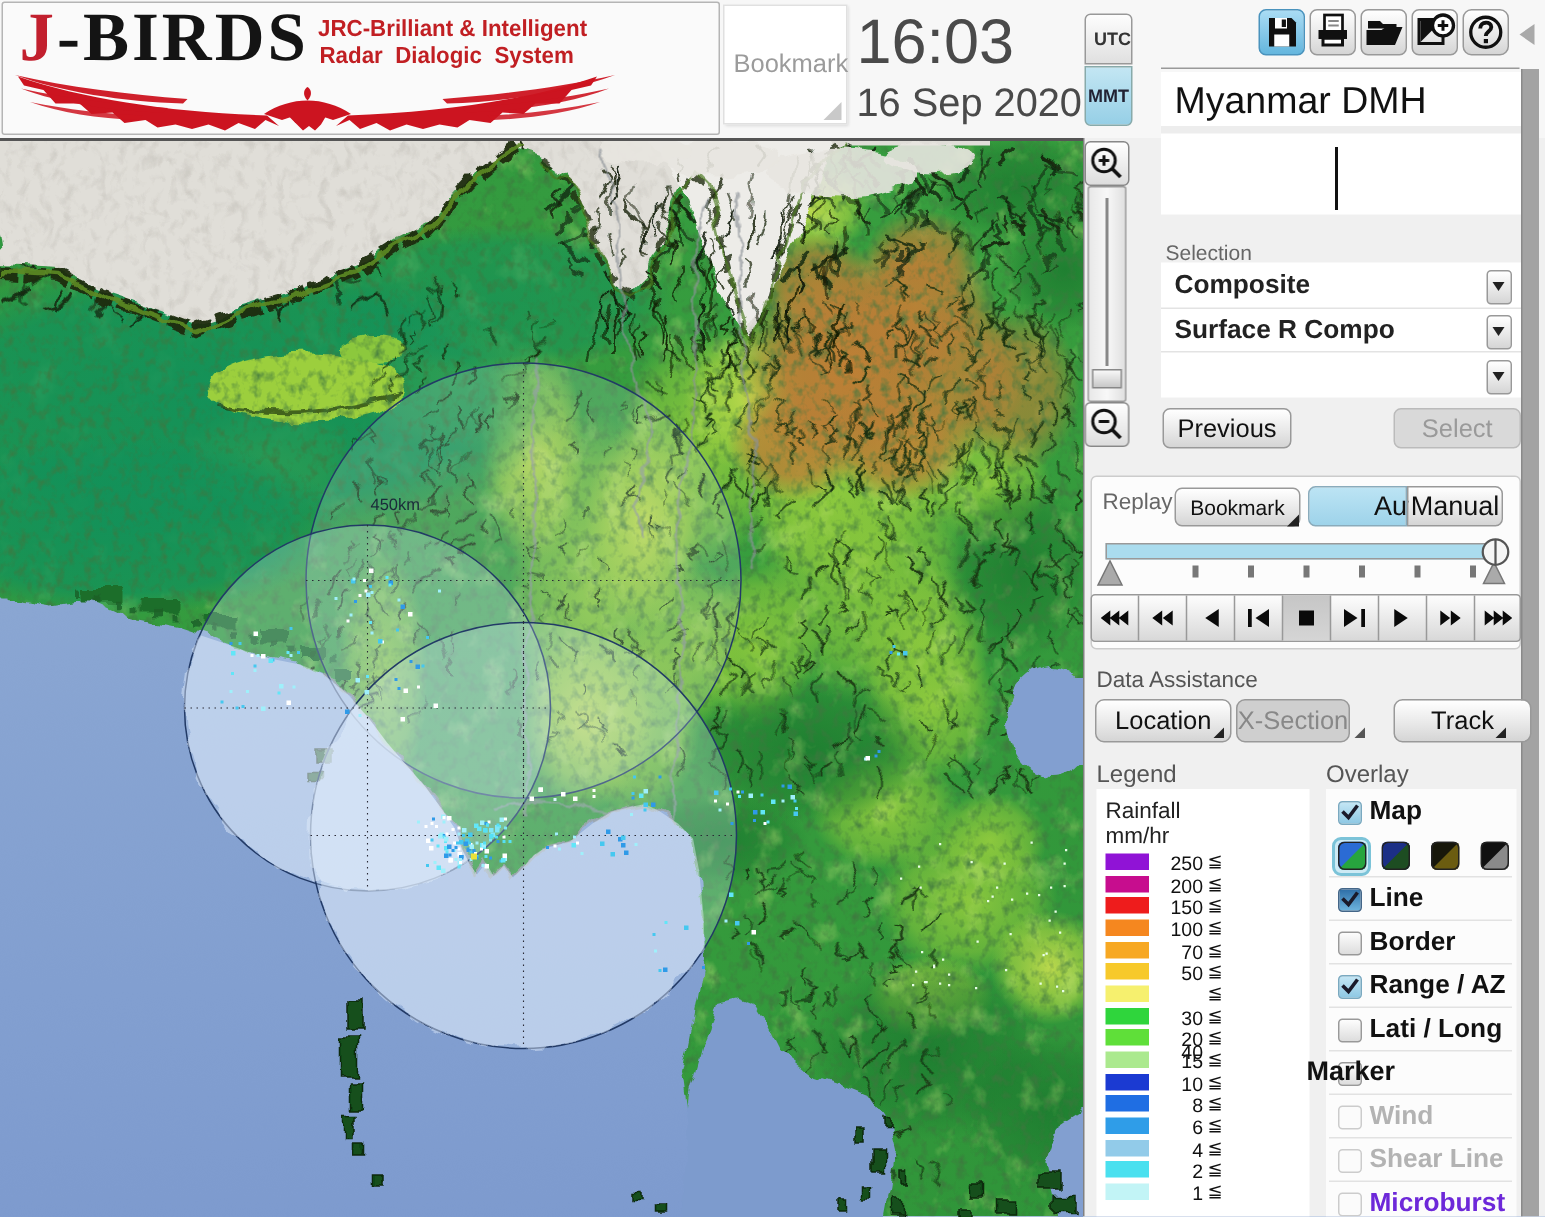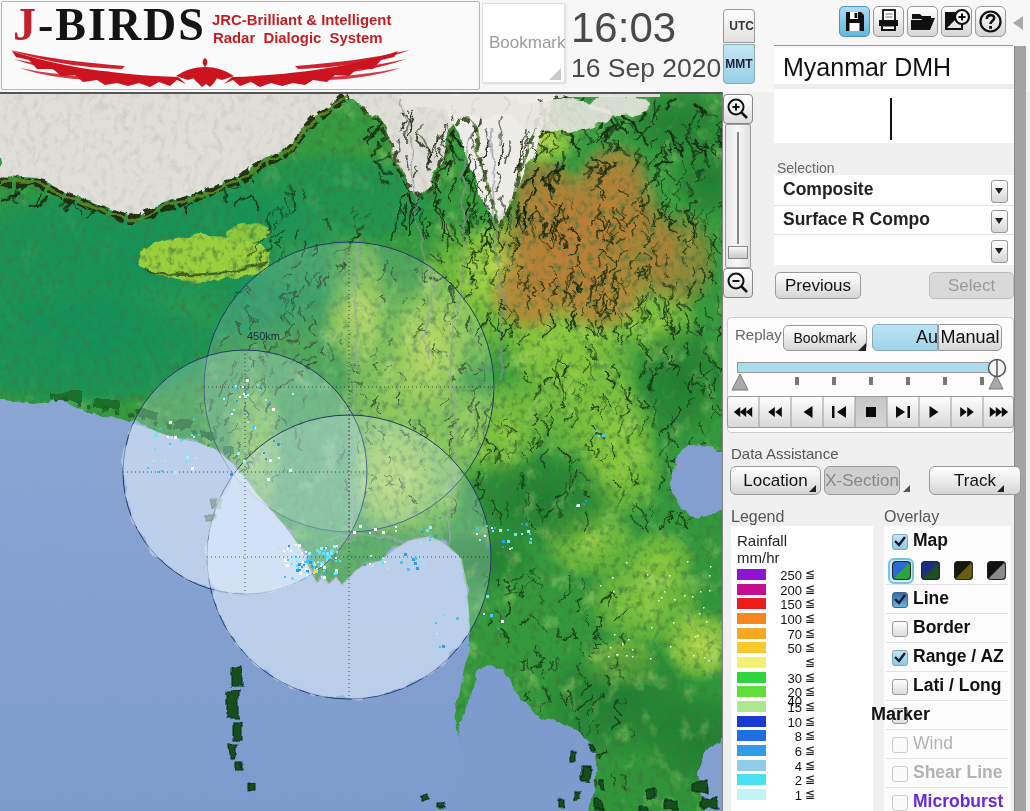--- a/index.html
+++ b/index.html
@@ -298,21 +298,21 @@
     </svg>
     <div class="ab" style="left:913px;top:646px;font-size:17.5px;font-weight:bold;color:#111;">Range / AZ</div>
     <div class="ab" style="left:886px;top:671px;width:122px;height:1px;background:#e2e2e2;"></div>
     <div class="ab" style="left:892px;top:679px;width:16px;height:16px;border-radius:3px;box-sizing:border-box;background:linear-gradient(#fdfdfd,#ddd);border:1px solid #999;"></div>
     <div class="ab" style="left:913px;top:675px;font-size:17.5px;font-weight:bold;color:#111;">Lati / Long</div>
     <div class="ab" style="left:886px;top:700px;width:122px;height:1px;background:#e2e2e2;"></div>
     <div class="ab" style="left:892px;top:708px;width:16px;height:16px;border-radius:3px;box-sizing:border-box;background:linear-gradient(#fdfdfd,#ddd);border:1px solid #999;"></div>
     <div class="ab" style="left:871px;top:704px;font-size:18px;font-weight:bold;color:#111;">Marker</div>
     <div class="ab" style="left:886px;top:729px;width:122px;height:1px;background:#e2e2e2;"></div>
     <div class="ab" style="left:892px;top:737px;width:16px;height:16px;border-radius:3px;box-sizing:border-box;background:#fbfbfb;border:1px solid #ccc;"></div>
-    <div class="ab" style="left:913px;top:733px;font-size:17.5px;font-weight:normal;color:#b3b3b3;">Wind</div>
+    <div class="ab" style="left:913px;top:733px;font-size:17.5px;font-weight:bold;color:#b3b3b3;">Wind</div>
     <div class="ab" style="left:886px;top:758px;width:122px;height:1px;background:#e2e2e2;"></div>
     <div class="ab" style="left:892px;top:766px;width:16px;height:16px;border-radius:3px;box-sizing:border-box;background:#fbfbfb;border:1px solid #ccc;"></div>
     <div class="ab" style="left:913px;top:762px;font-size:17.5px;font-weight:bold;color:#b3b3b3;">Shear Line</div>
     <div class="ab" style="left:886px;top:787px;width:122px;height:1px;background:#e2e2e2;"></div>
     <div class="ab" style="left:892px;top:795px;width:16px;height:16px;border-radius:3px;box-sizing:border-box;background:#fbfbfb;border:1px solid #ccc;"></div>
     <div class="ab" style="left:913px;top:791px;font-size:17.5px;font-weight:bold;color:#6d28d9;">Microburst</div>
   </div>
 
 <div class="ab" style="left:0;top:92px;width:722px;height:2px;background:#555;"></div>
 <div id="mapbox" class="ab" style="left:0;top:94px;width:722px;height:717px;background:#7e9ccd;overflow:hidden;">

